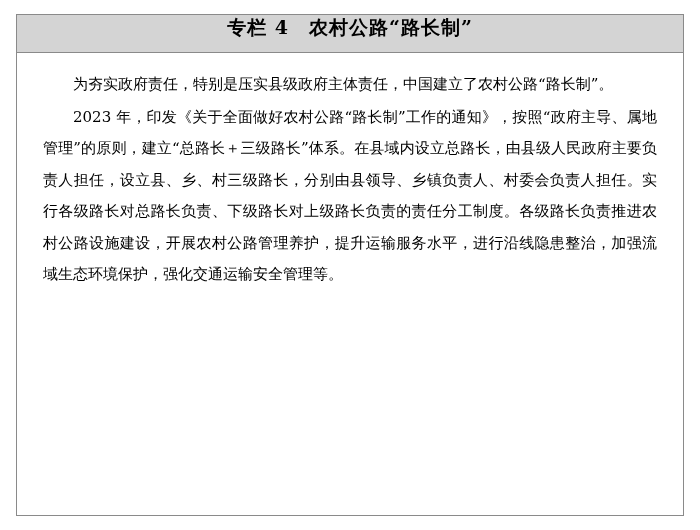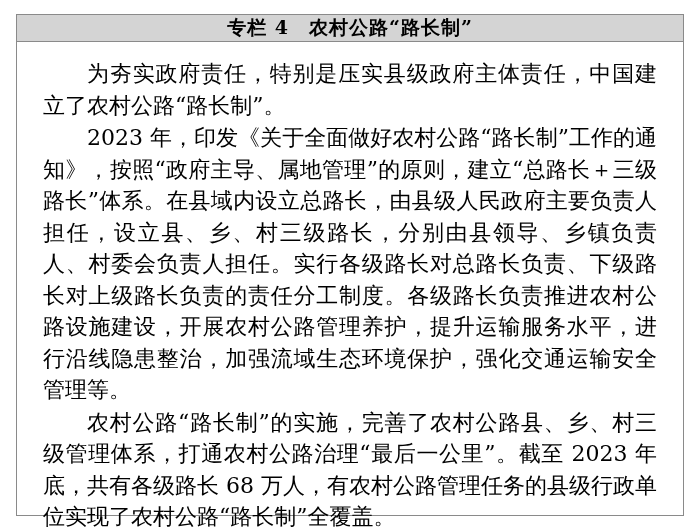--- a/index.html
+++ b/index.html
@@ -45,36 +45,35 @@
     color: #000000;
     white-space: pre;
   }
   .box-body {
     box-sizing: border-box;
     flex: 1;
     padding: 16px 26px 10px 26px;
   }
   .para {
     font-family: "DejaVu Serif", "Liberation Serif", serif;
-    font-size: 22px;
+    font-size: 15px;
     line-height: 31.5px;
     color: #000000;
     text-align: justify;
     text-justify: inter-ideograph;
     text-indent: 2em;
     margin: 0 0 1px 0;
   }
 </style>
 </head>
 <body>
 
 <div class="page">
   <div class="box">
     <div class="box-header">
       <div class="box-title">专栏 4　农村公路“路长制”</div>
     </div>
     <div class="box-body">
       <p class="para">为夯实政府责任，特别是压实县级政府主体责任，中国建立了农村公路“路长制”。</p>
       <p class="para">2023 年，印发《关于全面做好农村公路“路长制”工作的通知》，按照“政府主导、属地管理”的原则，建立“总路长＋三级路长”体系。在县域内设立总路长，由县级人民政府主要负责人担任，设立县、乡、村三级路长，分别由县领导、乡镇负责人、村委会负责人担任。实行各级路长对总路长负责、下级路长对上级路长负责的责任分工制度。各级路长负责推进农村公路设施建设，开展农村公路管理养护，提升运输服务水平，进行沿线隐患整治，加强流域生态环境保护，强化交通运输安全管理等。</p>
-      <p class="para">农村公路“路长制”的实施，完善了农村公路县、乡、村三级管理体系，打通农村公路治理“最后一公里”。截至 2023 年底，共有各级路长 68 万人，有农村公路管理任务的县级行政单位实现了农村公路“路长制”全覆盖。</p>
     </div>
   </div>
 </div>
 
 </body></html>

